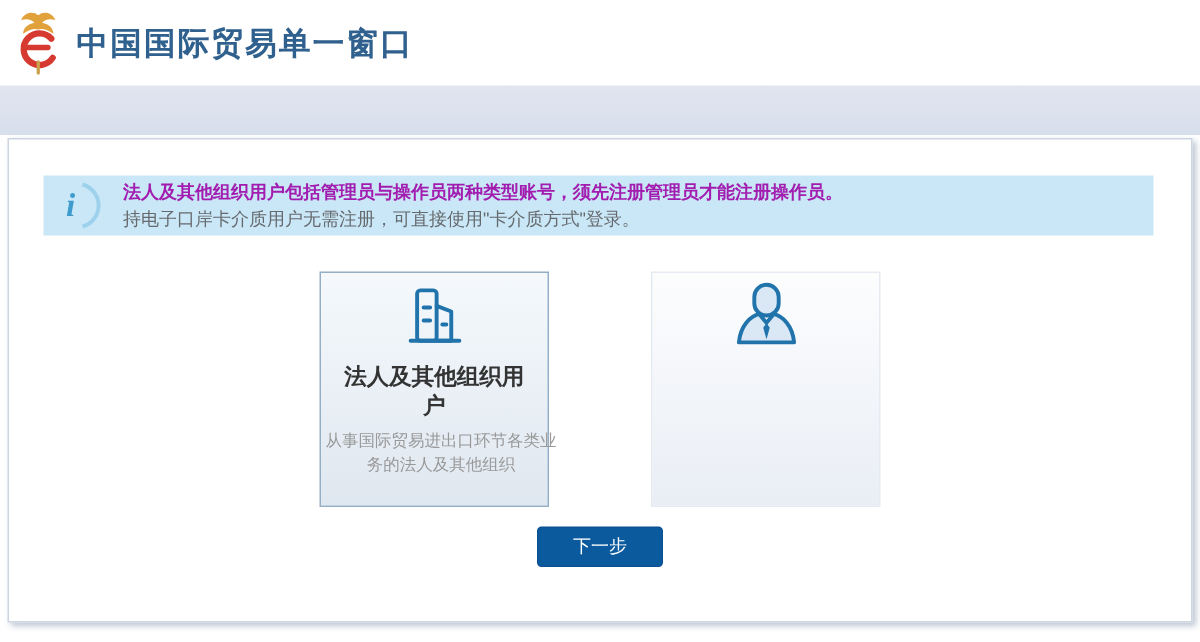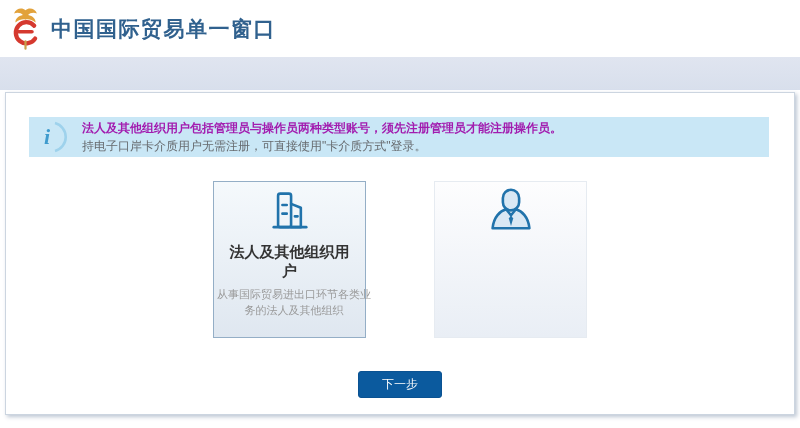--- a/index.html
+++ b/index.html
@@ -38,21 +38,21 @@
   .card.selected { border:1px solid #94aec6;
           background:linear-gradient(180deg,#f5f9fc 0%,#dfe7f0 100%); }
   .card-icon { height:52px; }
   .card-icon svg { height:52px; width:52px; }
   .card-title { margin:4px auto 0 auto; width:124px; height:38px;
                 font-size:15px; font-weight:bold; color:#333333; line-height:19px; }
   .card-desc { margin:6px auto 0 auto; width:160px;
                font-size:11px; color:#999999; line-height:16px; }
 
   
-  .btn-row { margin-top:33px; text-align:center; }
+  .btn-row { margin-top:13px; text-align:center; }
   .next-btn { display:inline-block; width:84px; height:27px; line-height:25px;
               background:#0b5a9e; border:1px solid #0a5292; border-radius:3px;
               color:#ffffff; font-size:12px; text-align:center; cursor:pointer;
               font-family:"Liberation Sans", sans-serif; }
 </style>
 </head>
 <body>
 
 <div class="page">
 

